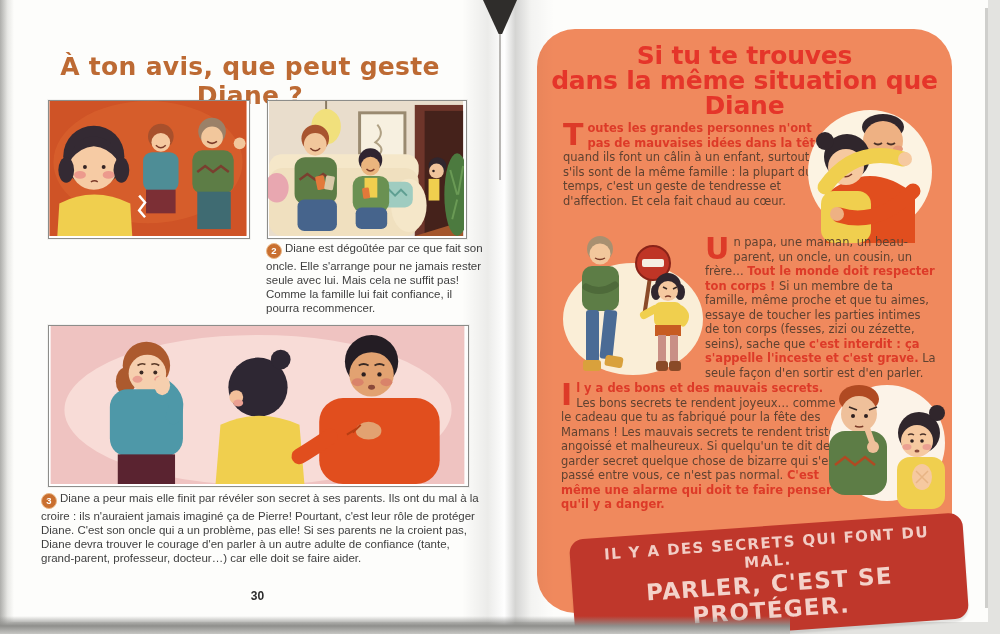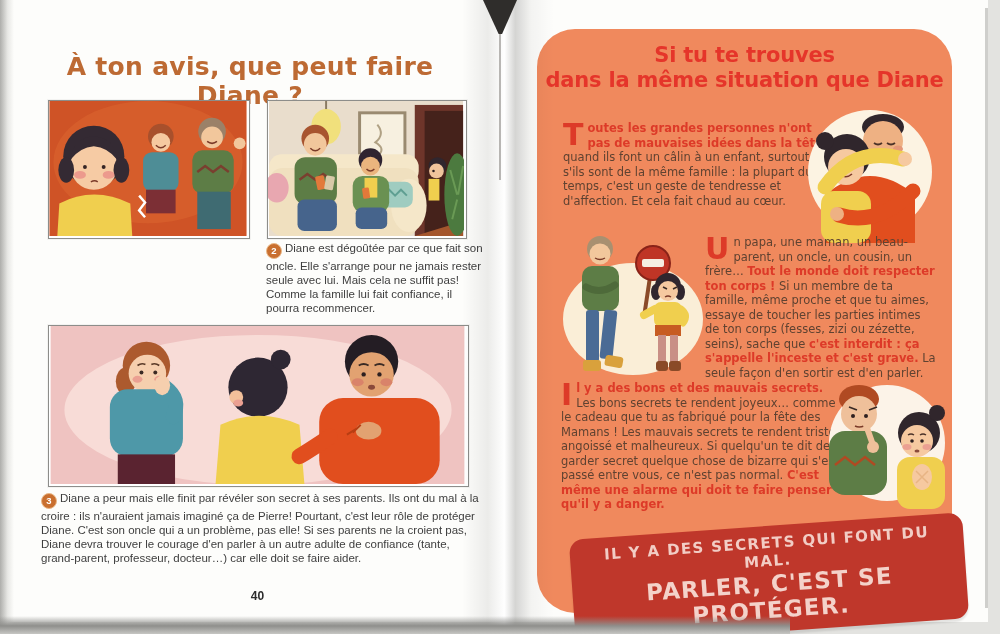--- a/index.html
+++ b/index.html
@@ -36,21 +36,21 @@
   .c1{left:41px;top:241px;width:218px;}
   .c2{left:266px;top:241px;width:218px;}
   .c3{left:41px;top:491px;width:442px;}
   .pagenum{position:absolute;left:20px;top:589px;width:475px;text-align:center;
     font-size:12px;font-weight:bold;color:#2d2d2d;}
 
   
   .orange-panel{position:absolute;left:537px;top:29px;width:415px;height:584px;
     border-radius:38px;background:var(--panel);}
   .r-title{position:absolute;left:0;top:14px;width:100%;text-align:center;
-    font-family:"DejaVu Sans",sans-serif;font-weight:bold;font-size:21px;line-height:25px;
+    font-family:"DejaVu Sans",sans-serif;font-weight:bold;font-size:25px;line-height:25px;
     color:#e5352a;letter-spacing:-.2px;}
   .rp{position:absolute;font-family:"DejaVu Sans",sans-serif;font-size:11.5px;line-height:14.5px;color:var(--rbody);}
   .rp .b{color:var(--red);font-weight:bold;}
   .rp .dropcap{float:left;font-size:30px;line-height:25px;font-weight:bold;color:var(--red);margin:1px 4px 0 0;}
   .rp1{left:26px;top:92px;width:262px;}
   .rp2{left:168px;top:206px;width:232px;}
   .rp3{left:24px;top:352px;width:281px;}
   .illus{position:absolute;}
   .illus svg{display:block;}
   .i-hug{left:258px;top:76px;width:150px;height:138px;}
@@ -63,21 +63,21 @@
     letter-spacing:1.4px;color:#f2cdc5;}
   .banner .l2{font-family:"DejaVu Sans",sans-serif;font-weight:bold;font-size:23px;
     letter-spacing:1.2px;color:#f4d2ca;margin-top:1px;}
 </style>
 </head>
 <body>
 
 <div class="stage">
   <div class="book"></div>
 
-  <div class="l-title">À ton avis, que peut faire Diane ?</div>
+  <div class="l-title">À ton avis, que peut geste Diane ?</div>
 
   <div class="panel p1 illus">
     <svg width="198" height="135" viewBox="0 0 200 137">
       <rect width="200" height="137" fill="#cf5326"></rect>
       <ellipse cx="100" cy="62" rx="96" ry="62" fill="#dd6630" opacity="0.55"></ellipse>
 
       <circle cx="113" cy="36" r="13" fill="#a8502c"></circle>
       <circle cx="113" cy="42" r="9.5" fill="#f6c9a0"></circle>
       <path d="M108,45 Q113,50 118,45" stroke="#7a3a28" stroke-width="1.5" fill="none"></path>
       <rect x="95" y="52" width="36" height="40" rx="9" fill="#4e8d96"></rect>
@@ -191,21 +191,21 @@
       <path d="M283,112 Q262,126 252,132" stroke="#e14e1e" stroke-width="16" fill="none" stroke-linecap="round"></path>
       <ellipse cx="322" cy="106" rx="13" ry="9" fill="#e2a271"></ellipse>
       <path d="M310,104 L300,110 M314,100 L306,108" stroke="#b83d12" stroke-width="2" fill="none"></path>
     </svg>
   </div>
 
   <div class="cap c3">
     <span class="badge">3</span><span>Diane a peur mais elle finit par révéler son secret à ses parents. Ils ont du mal à la croire : ils n'auraient jamais imaginé ça de Pierre! Pourtant, c'est leur rôle de protéger Diane. C'est son oncle qui a un problème, pas elle! Si ses parents ne la croient pas, Diane devra trouver le courage d'en parler à un autre adulte de confiance (tante, grand-parent, professeur, docteur…) car elle doit se faire aider.</span>
   </div>
 
-  <div class="pagenum">40</div>
+  <div class="pagenum">30</div>
 
   <div class="orange-panel">
     <div class="r-title">
       <div>Si tu te trouves</div>
       <div>dans la même situation que Diane</div>
     </div>
 
     <div class="rp rp1">
       <span class="dropcap">T</span><span class="b">outes les grandes personnes n'ont pas de mauvaises idées dans la tête</span><span> quand ils font un câlin à un enfant, surtout s'ils sont de la même famille : la plupart du temps, c'est un geste de tendresse et d'affection. Et cela fait chaud au cœur.</span>
     </div>

